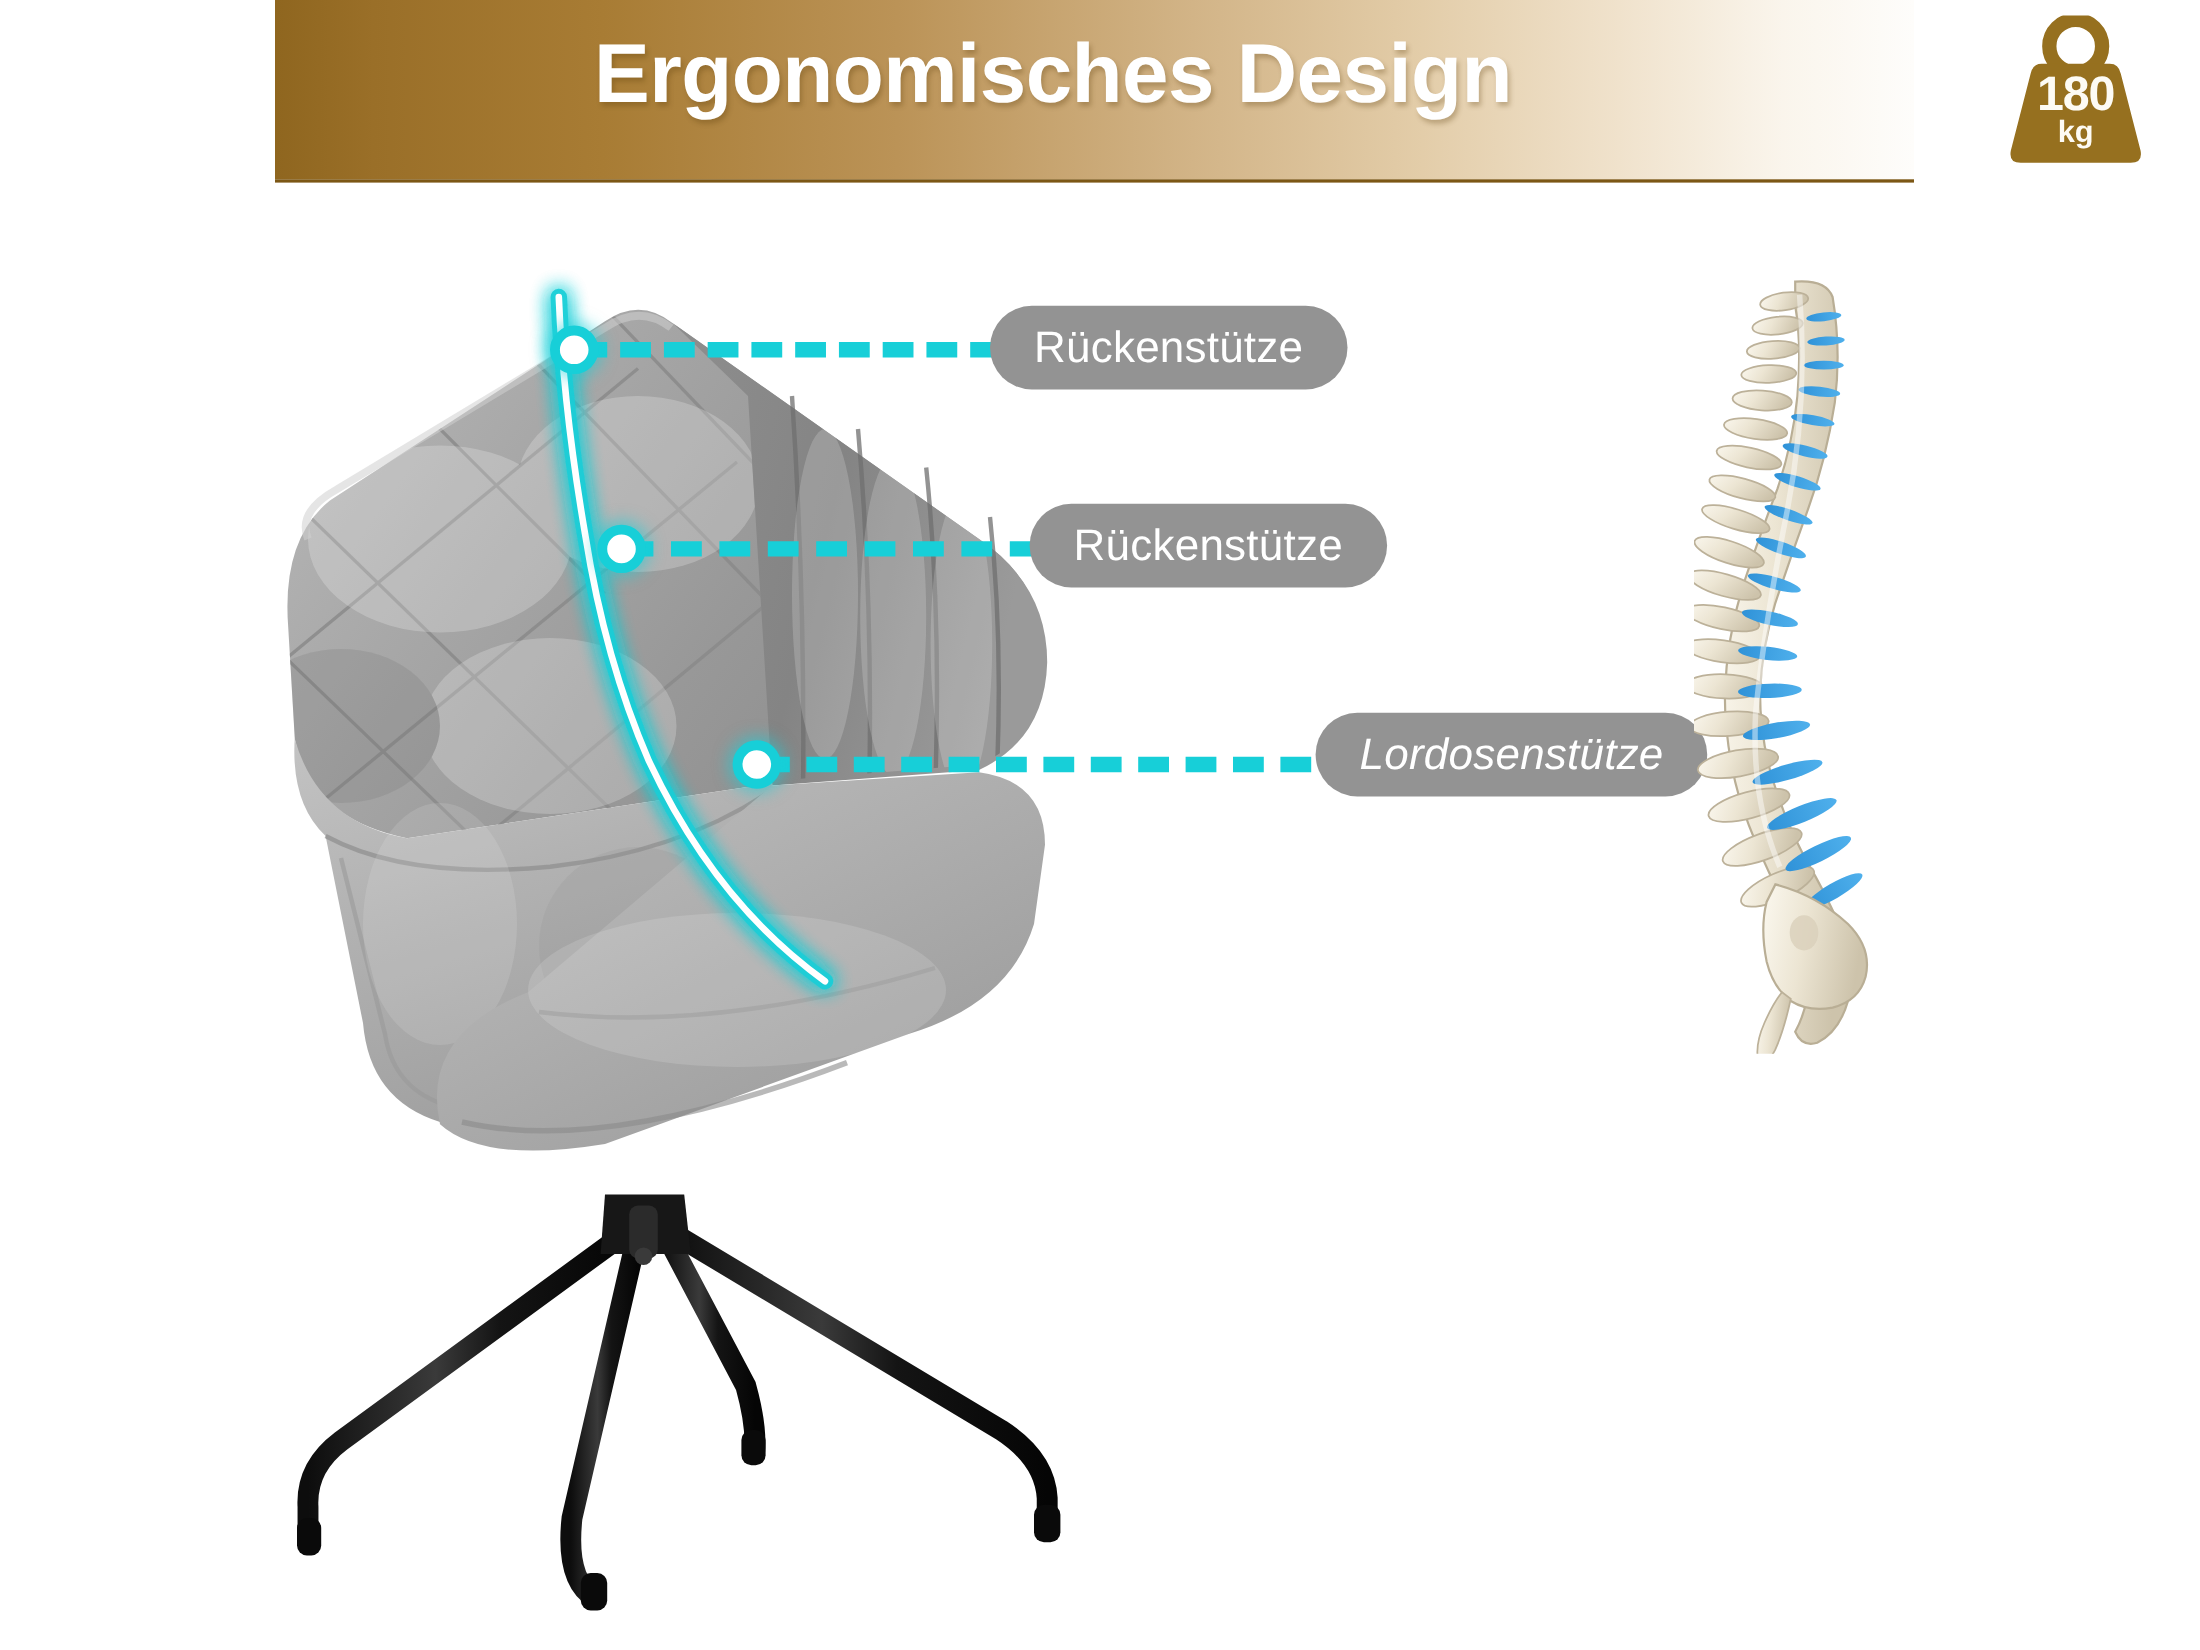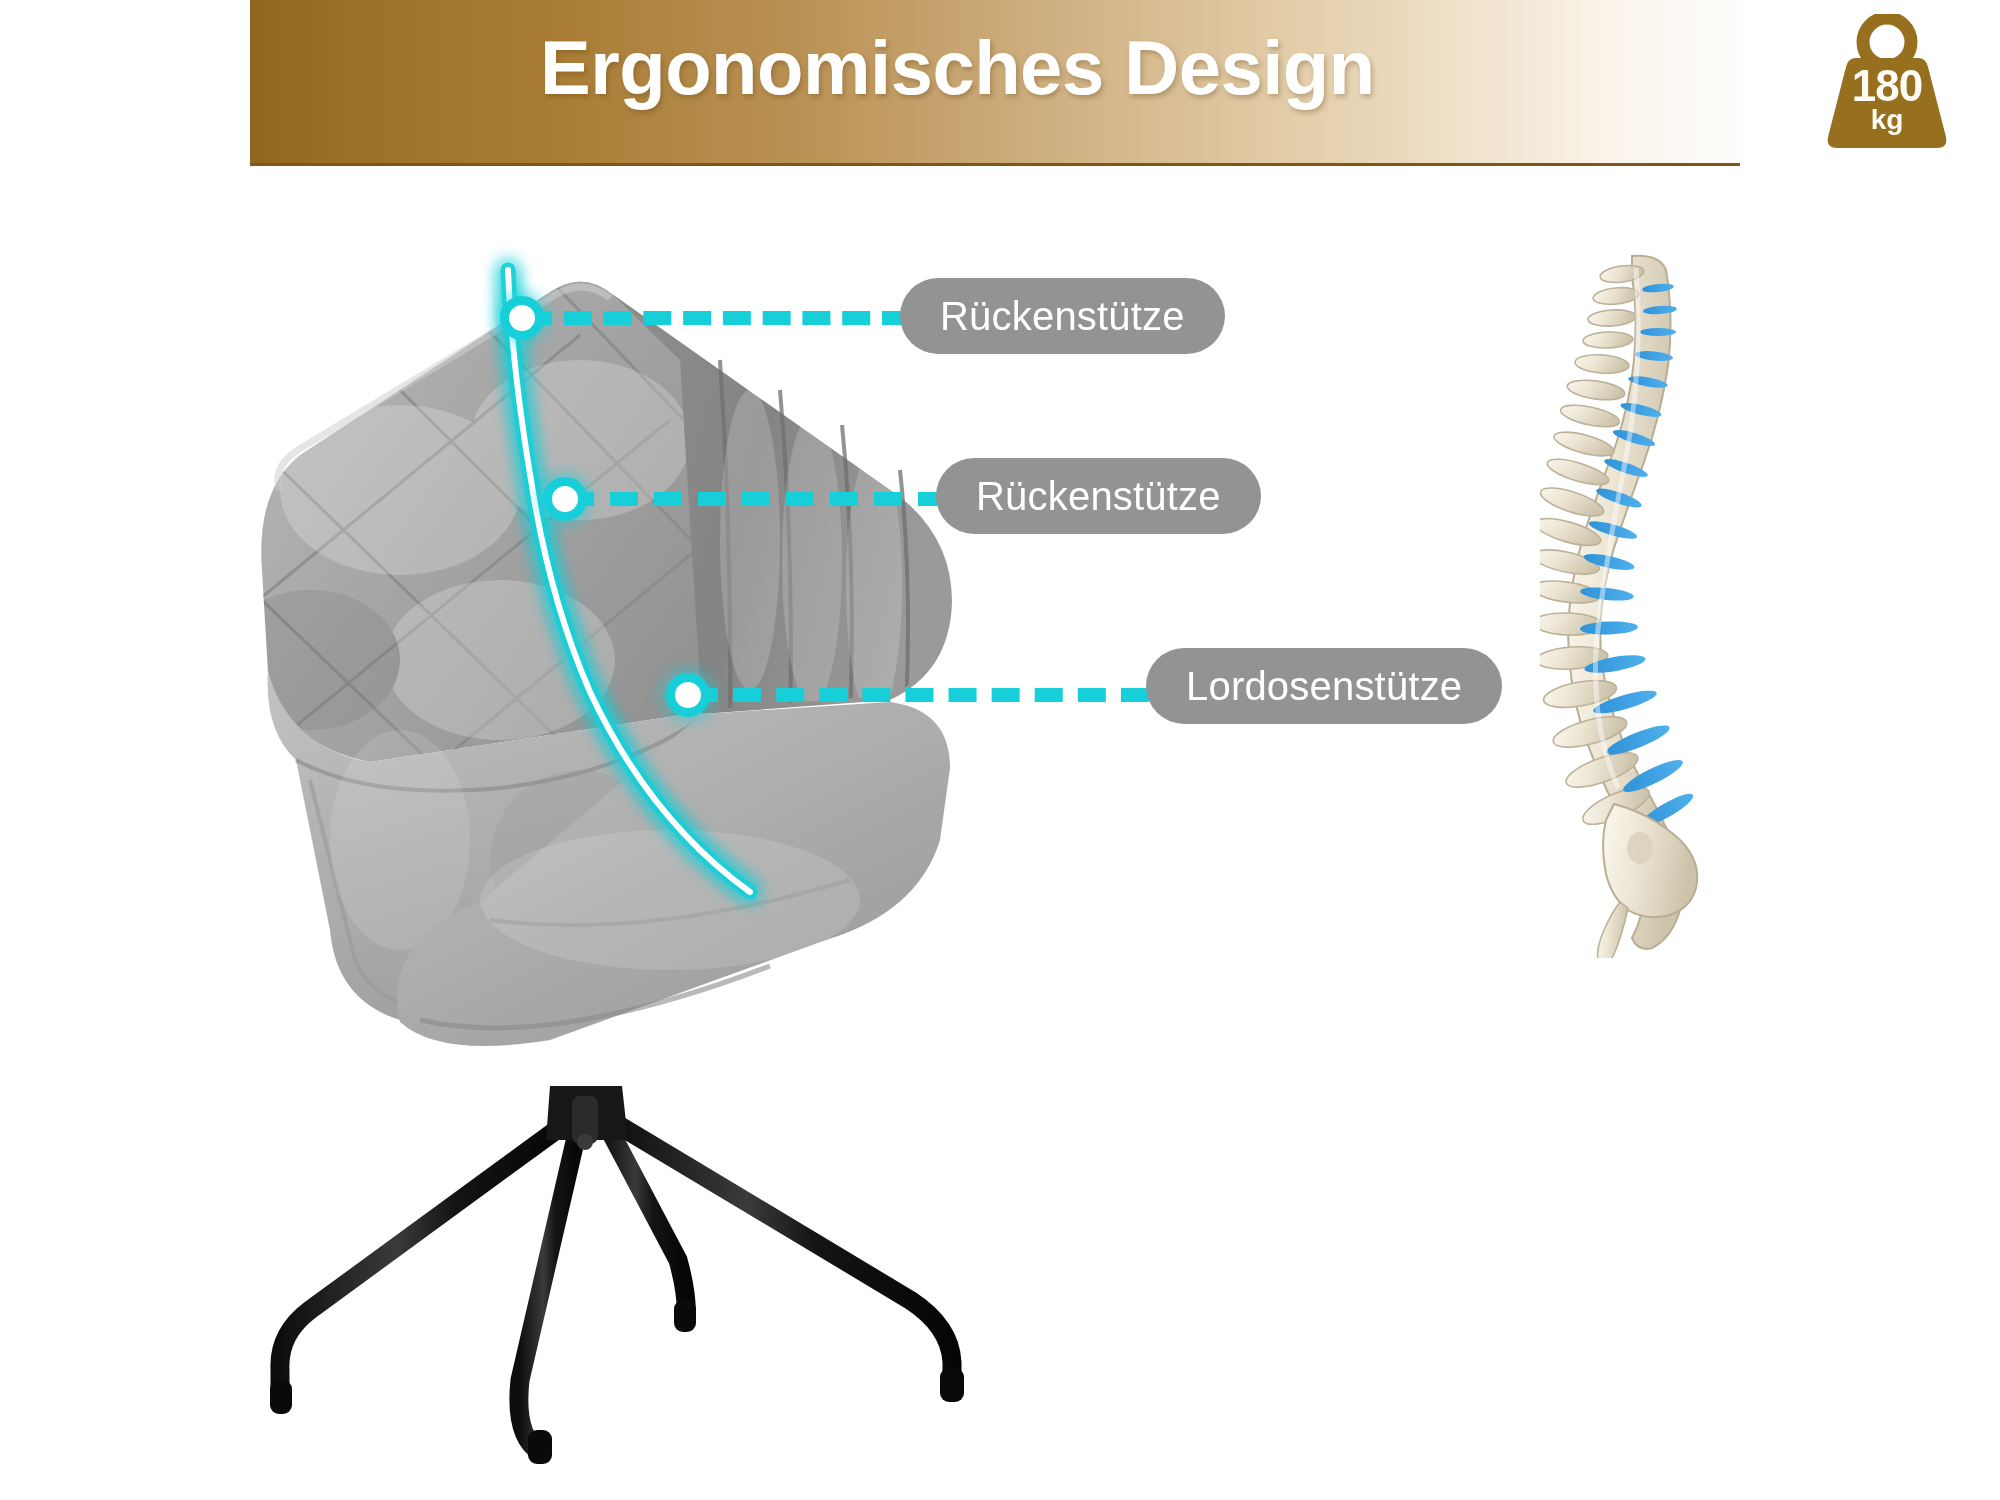--- a/index.html
+++ b/index.html
@@ -89,21 +89,21 @@
     display: flex;
     align-items: center;
     justify-content: center;
     padding: 0 40px;
     box-sizing: border-box;
     white-space: nowrap;
     letter-spacing: 0.2px;
   }
   #pill-neck    { left: 900px;  top: 278px; }
   #pill-back    { left: 936px;  top: 458px; }
-  #pill-lordosis{ left: 1146px; top: 648px; }
+  #pill-lordosis{ left: 1196px; top: 648px; font-style: italic; }
 
   
   .leader {
     position: absolute;
     height: 14px;
     border-top: 14px dashed #17cfd8;
     box-sizing: border-box;
   }
   #leader-neck     { left: 524px;  top: 311px;  width: 386px; }
   #leader-back     { left: 566px;  top: 492px;  width: 424px; }

